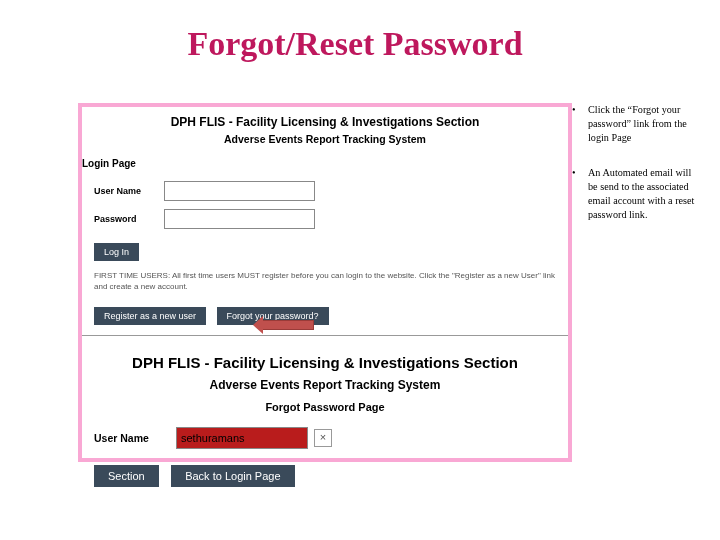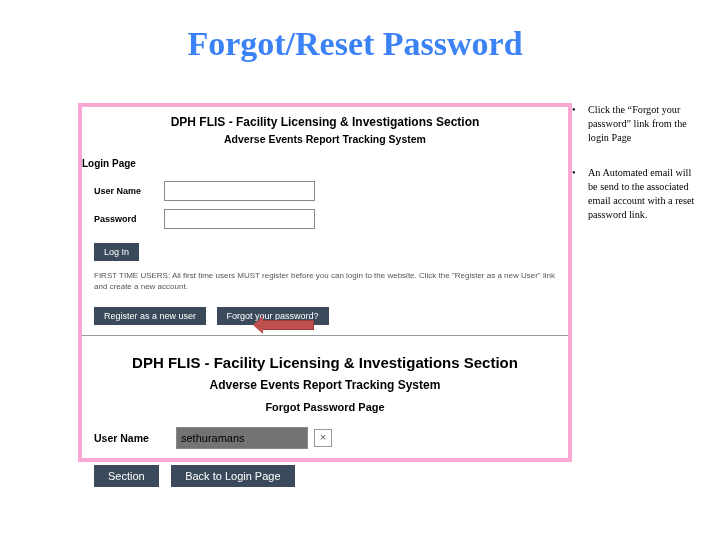--- a/index.html
+++ b/index.html
@@ -1,35 +1,35 @@
 <!DOCTYPE html>
 <html><head>
 <meta charset="utf-8">
 <style>
 html,body{margin:0;padding:0;width:720px;height:540px;background:#fff;font-family:Arial,Helvetica,sans-serif;overflow:hidden}
 .slide{position:relative;width:720px;height:540px}
-.title{font-family:"Times New Roman",Georgia,serif;font-weight:bold;color:#3b82f6;font-size:34px;text-align:center;padding:25px 0 8px 150px;width:410px;margin-left:0}
+.title{font-family:"Times New Roman",Georgia,serif;font-weight:bold;color:#be185d;font-size:34px;text-align:center;padding:25px 0 8px 150px;width:410px;margin-left:0}
 .main-panel{position:absolute;left:78px;top:103px;width:486px;height:351px;border:4px solid #f9a8d4}
 .hdr1{font-family:Verdana,Arial,sans-serif;font-weight:bold;font-size:12px;text-align:center;padding:8px 6px 2px}
 .sub1{font-family:Arial,sans-serif;font-weight:bold;font-size:10.5px;text-align:center;padding:2px 0 10px}
 .subsmall{font-family:Arial,sans-serif;font-weight:bold;font-size:10px;padding:3px 0 12px}
 .form-area{padding:0 12px}
 .row{display:flex;align-items:center;margin-bottom:8px}
 .lbl{font-family:Arial,sans-serif;font-weight:bold;font-size:9px;width:70px}
 .inp{border:1px solid #888;height:16px;width:145px;font-size:10px;background:#fff}
 .btn{display:inline-block;background:#3a4a5a;color:#fff;font-family:Arial,sans-serif;font-size:9px;padding:4px 10px;border:none;margin-right:6px}
 .note{font-family:Arial,sans-serif;font-size:8px;color:#555;padding:6px 0 8px;line-height:1.35}
 .link-row{padding-top:4px}
 .sep{border-top:1px solid #999;margin:10px -12px 0}
 .hdr2{font-family:Verdana,Arial,sans-serif;font-weight:bold;font-size:15px;text-align:center;padding:18px 0 4px}
 .sub2{font-family:Arial,sans-serif;font-weight:bold;font-size:12px;text-align:center;padding:3px 0 6px}
 .sub2b{font-family:Liberation Sans, sans-serif;font-weight:bold;font-size:11px;text-align:center;padding:3px 0 14px}
 .row2{display:flex;align-items:center;margin-bottom:16px}
 .lbl2{font-family:Arial,sans-serif;font-weight:bold;font-size:10.5px;width:82px}
-.inp2{border:1px solid #888;height:20px;width:122px;font-size:11px;padding:0 4px;background:#737373}
+.inp2{border:1px solid #888;height:20px;width:122px;font-size:11px;padding:0 4px;background:#b91c1c}
 .clear{display:inline-block;width:16px;height:16px;border:1px solid #999;text-align:center;font-size:11px;line-height:14px;color:#555;margin-left:6px}
 .btn2{display:inline-block;background:#3a4a5a;color:#fff;font-family:Arial,sans-serif;font-size:11px;padding:5px 14px;border:none;margin-right:8px}
 .arrow{position:absolute;height:8px;background:#c0504d;border:1px solid #9a3b38}
 .arrow::before{content:"";position:absolute;left:-10px;top:-5px;border-top:9px solid transparent;border-bottom:9px solid transparent;border-right:10px solid #c0504d}
 .arr1{left:262px;top:320px;width:50px}
 .bullets{position:absolute;left:570px;top:103px;width:128px;font-family:Liberation Serif, serif;font-size:10.2px;line-height:1.35}
 .bullets .b{position:relative;padding-left:18px;margin-bottom:22px}
 .bullets .b::before{content:"•";position:absolute;left:2px;top:0}
 </style>
 </head>

